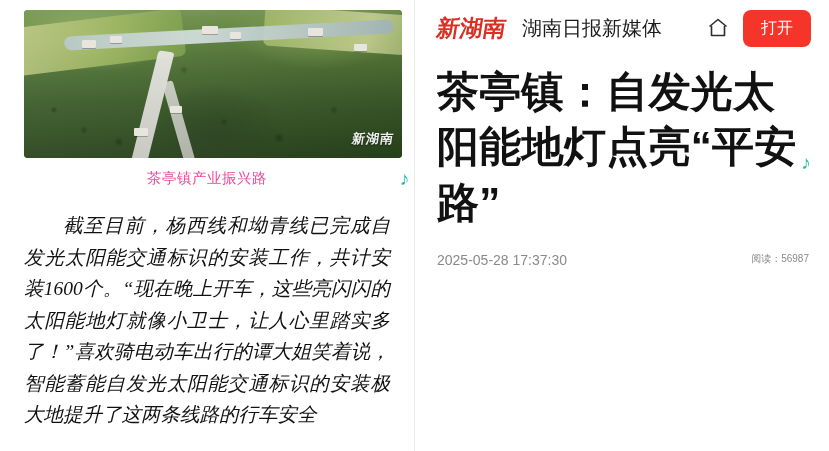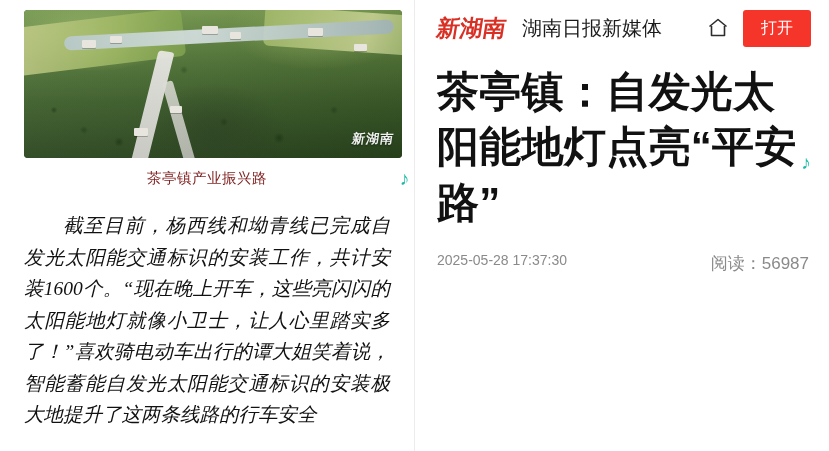--- a/index.html
+++ b/index.html
@@ -120,21 +120,21 @@
     font-size: 13px;
     font-weight: bold;
     letter-spacing: 1px;
     text-shadow: 0 1px 2px rgba(0,0,0,.55);
     font-family: "DejaVu Sans", sans-serif;
     transform: skewX(-8deg);
     opacity: .92;
   }
   .caption {
     text-align: center;
-    color: #7f1d1d;
+    color: #ec4899;
     font-size: 14.5px;
     margin-top: 11px;
     letter-spacing: .5px;
   }
   .left-body {
     margin: 22px 24px 0 24px;
     font-size: 19.5px;
     line-height: 1.62;
     text-align: justify;
     color: #111111;
@@ -192,21 +192,21 @@
     display: flex;
     align-items: center;
     justify-content: center;
     color: #2c2c2c;
   }
   .open-btn {
     background: #f5342a;
     color: #ffffff;
     font-size: 16px;
     border: none;
-    border-radius: 3px;
+    border-radius: 8px;
     padding: 8px 18px;
     cursor: pointer;
     font-family: "Liberation Sans", sans-serif;
   }
   .headline {
     margin: 8px 20px 0 22px;
     font-size: 42px;
     line-height: 1.32;
     font-weight: bold;
     color: #111111;
@@ -219,21 +219,21 @@
     align-items: flex-start;
     justify-content: space-between;
   }
   .meta-left {
     color: #8a8a8a;
     font-size: 14px;
     line-height: 1.55;
   }
   .meta-right {
     color: #8a8a8a;
-    font-size: 17px;
+    font-size: 10px;
     padding-top: 2px;
     white-space: nowrap;
   }
   .right-body {
     margin: 22px 20px 0 22px;
     font-size: 19.5px;
     line-height: 1.62;
     text-align: justify;
     color: #111111;
     text-indent: 2em;

